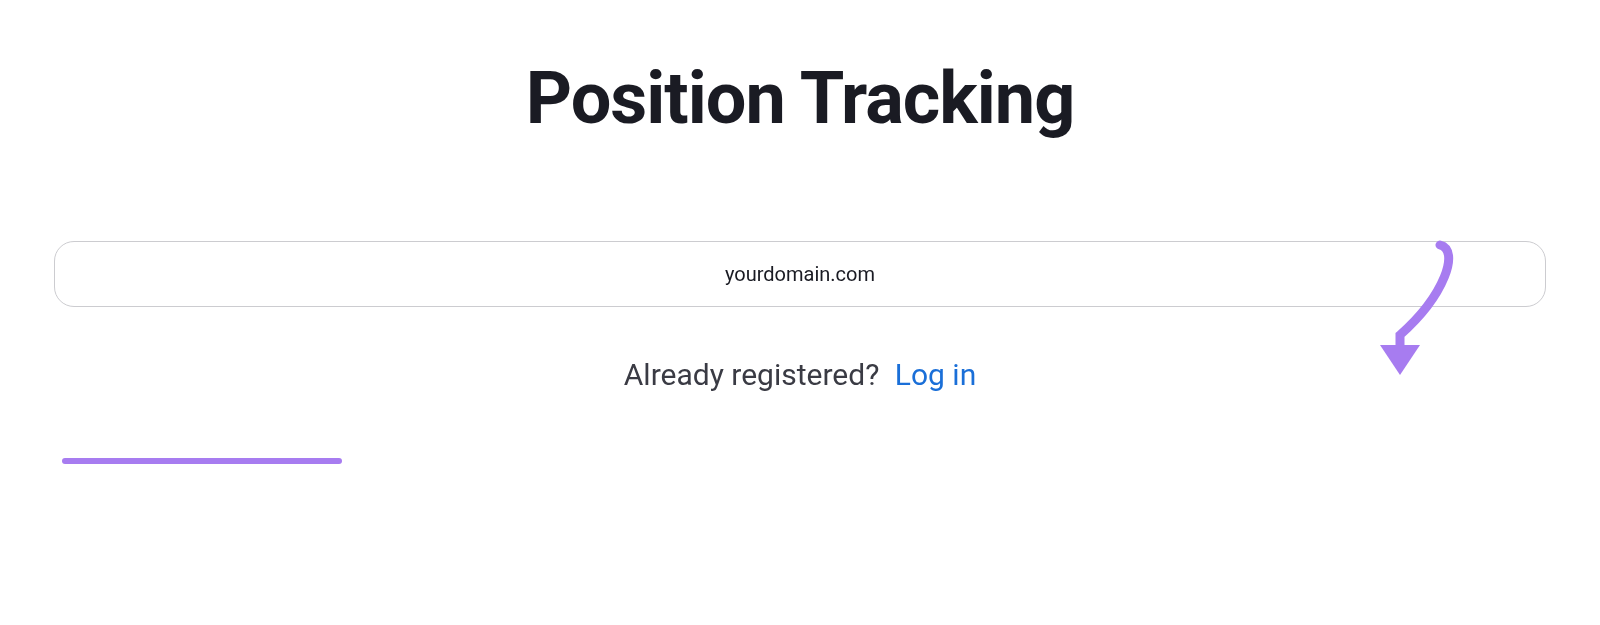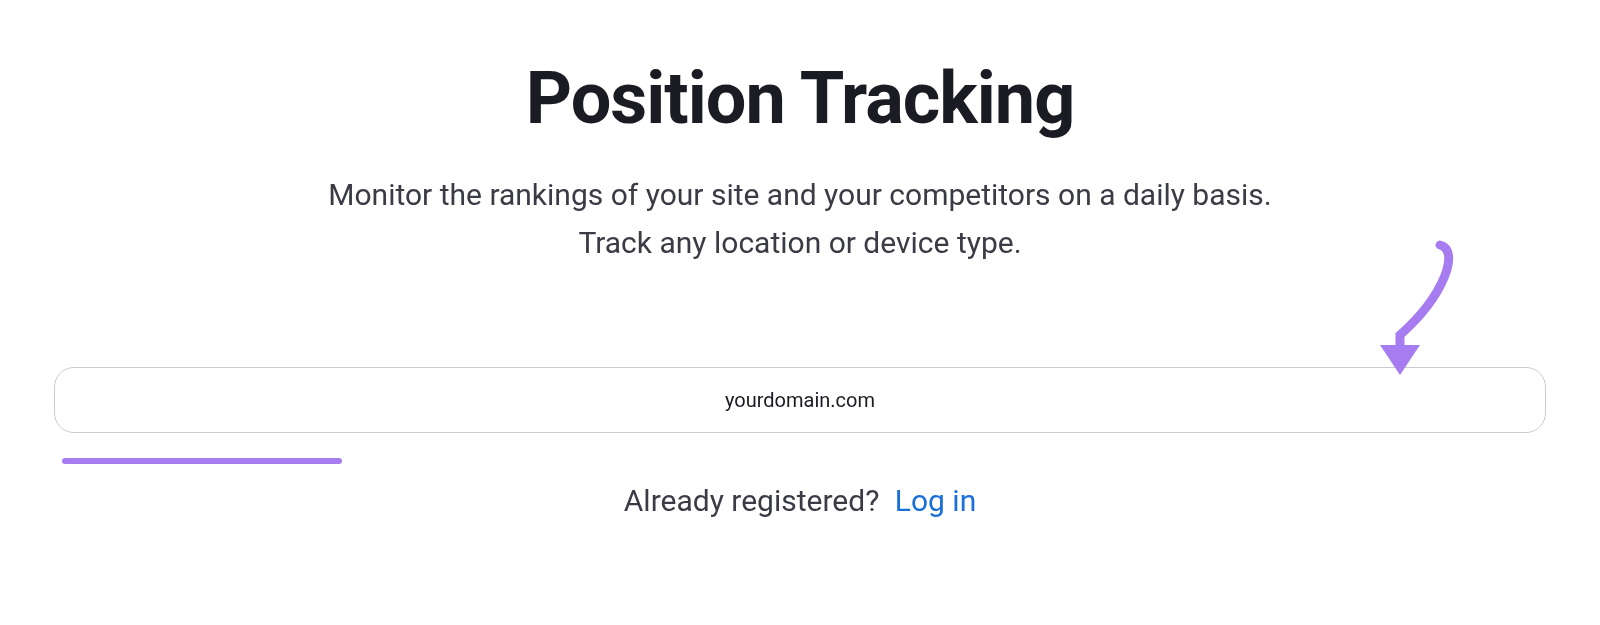--- a/index.html
+++ b/index.html
@@ -89,24 +89,20 @@
       color: #1a6fd8;
       text-decoration: none;
       margin-left: 8px;
     }
   </style>
 </head>
 <body>
 
 <div class="container">
   <h1 class="title">Position Tracking</h1>
-  <p class="subtitle">
-    <span>Monitor the rankings of your site and your competitors on a daily basis.</span><br>
-    <span>Track any location or device type.</span>
-  </p>
 
   <div class="form-row">
     <input type="text" class="domain-input" value="yourdomain.com" style="">
   </div>
 
   <div class="prompt-row">
     <span>Already registered?</span>
     <a href="#" class="login-link">Log in</a>
   </div>
 </div>

